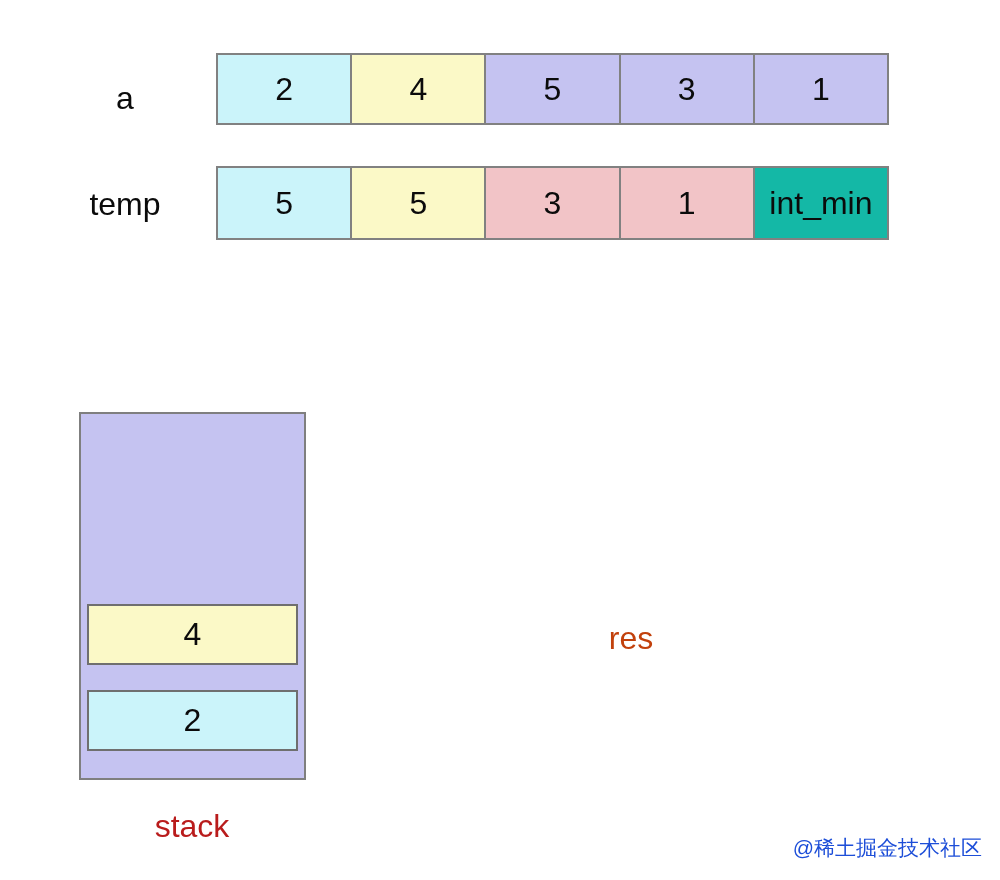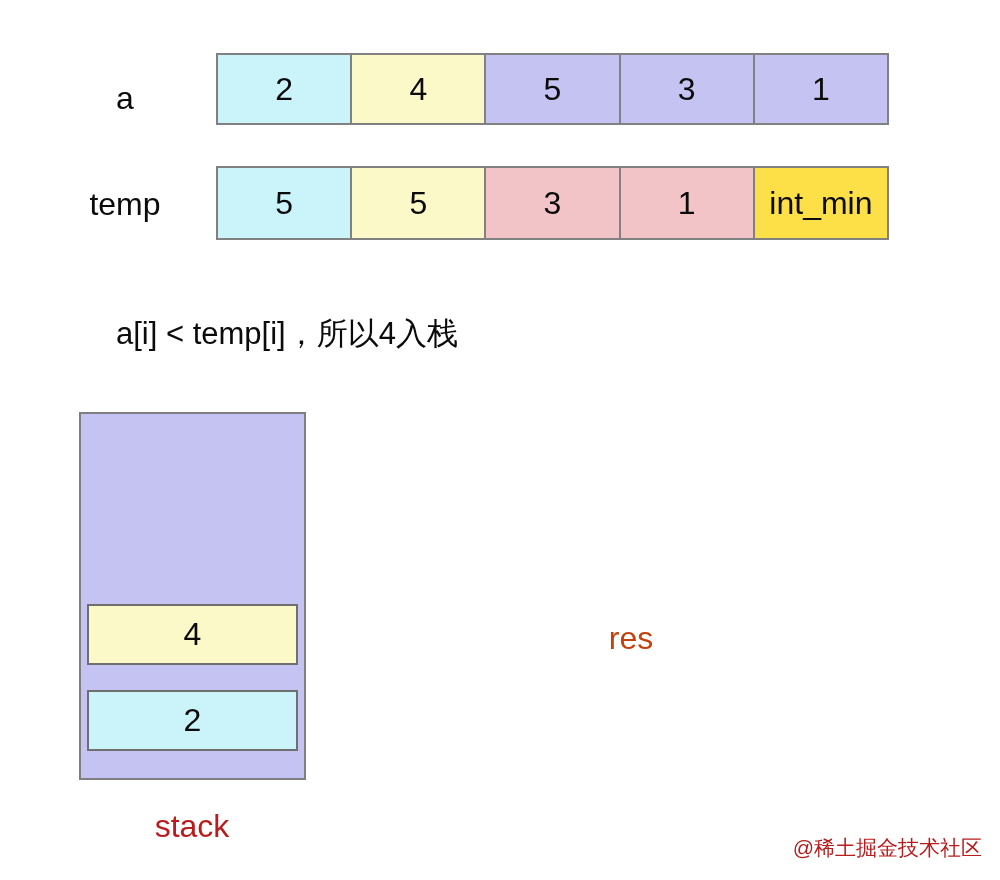--- a/index.html
+++ b/index.html
@@ -102,21 +102,21 @@
     font-size: 32px;
     color: #b91c1c;
     white-space: nowrap;
   }
 
   .watermark {
     position: absolute;
     right: 18px;
     top: 834px;
     font-size: 21px;
-    color: #b91c1c;
+    color: #1d4ed8;
     white-space: nowrap;
   }
 </style>
 </head>
 <body>
 
 <div class="canvas">
 
   <div class="row-label" id="label-a">a</div>
 
@@ -128,24 +128,23 @@
       <div class="cell" style="background: rgb(197, 195, 241);">1</div>
     </div>
 
   <div class="row-label" id="label-temp">temp</div>
 
   <div class="cell-row" id="row-temp">
       <div class="cell" style="background: rgb(203, 244, 250);">5</div>
       <div class="cell" style="background: rgb(251, 249, 199);">5</div>
       <div class="cell" style="background: rgb(242, 196, 199);">3</div>
       <div class="cell" style="background: rgb(242, 196, 199);">1</div>
-      <div class="cell" style="background: #fde047;">int_min</div>
+      <div class="cell" style="background: #14b8a6;">int_min</div>
     </div>
 
-  <div class="caption">a[i] &lt; temp[i]，所以4入栈</div>
 
   <div class="stack-box">
       <div class="cell" style="background: rgb(251, 249, 199);">4</div>
       <div class="cell" style="background: rgb(203, 244, 250);">2</div>
     </div>
 
   <div class="res-label">res</div>
 
   <div class="stack-label">stack</div>
 

